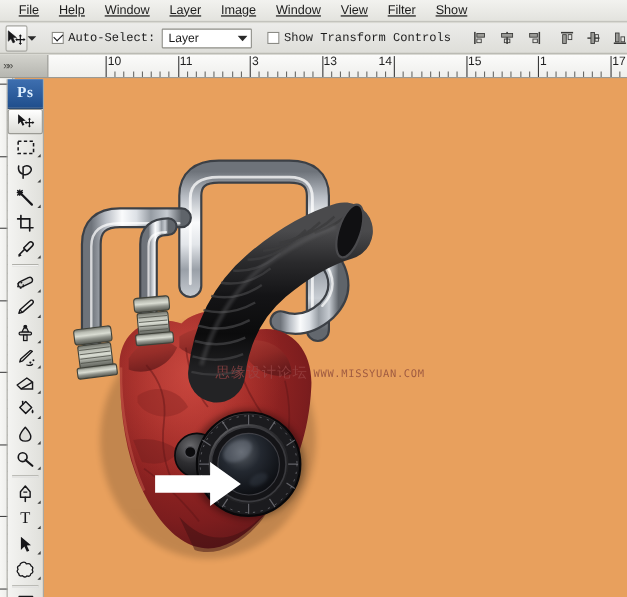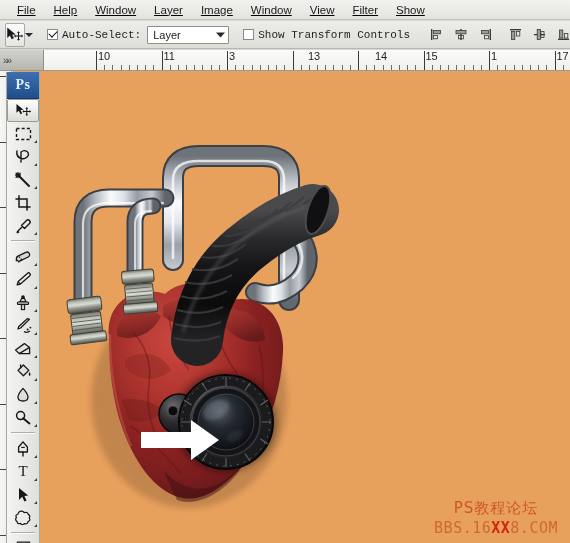--- a/index.html
+++ b/index.html
@@ -477,25 +477,25 @@
         <g stroke="#9a9aa0" stroke-width=".9" opacity=".55" fill="none">
           <circle cx="213" cy="352" r="44" stroke-dasharray="2 5"></circle>
         </g>
       </g>
 
       <g>
         <path d="M128 362 L178 362 L178 350 L206 370 L178 390 L178 378 L128 378 Z" fill="#ffffff"></path>
       </g>
     </svg>
 
-
-    <div class="wm-br">
-      <div class="l1">PS教程论坛</div>
-      <div class="l2"><span>BBS.16</span><b>XX</b><span>8.COM</span></div>
-    </div>
+    <div class="wm-mid">
+      <span class="wm-cn">思缘设计论坛</span>
+      <span class="wm-en">WWW.MISSYUAN.COM</span>
+    </div>
+
   </div>
 
   <div class="ruler-v" id="vruler">
       <div class="vtick major" style="top: 6px;"></div>
       <div class="vtick minor" style="top: 14px;"></div>
       <div class="vtick minor" style="top: 22px;"></div>
       <div class="vtick minor" style="top: 31px;"></div>
       <div class="vtick minor" style="top: 39px;"></div>
       <div class="vtick minor" style="top: 47px;"></div>
       <div class="vtick minor" style="top: 55px;"></div>
@@ -576,30 +576,30 @@
       <div class="rtick major" style="left: 227px;"></div>
       <div class="rlabel" style="left: 229px;">3</div>
       <div class="rtick minor" style="left: 235.188px;"></div>
       <div class="rtick minor" style="left: 243.375px;"></div>
       <div class="rtick minor" style="left: 251.562px;"></div>
       <div class="rtick minor" style="left: 259.75px;"></div>
       <div class="rtick minor" style="left: 267.938px;"></div>
       <div class="rtick minor" style="left: 276.125px;"></div>
       <div class="rtick minor" style="left: 284.312px;"></div>
       <div class="rtick major" style="left: 292.5px;"></div>
-      <div class="rlabel" style="left: 308px;">13</div>
+      <div class="rlabel" style="left: 294px;">13</div>
       <div class="rtick minor" style="left: 300.688px;"></div>
       <div class="rtick minor" style="left: 308.875px;"></div>
       <div class="rtick minor" style="left: 317.062px;"></div>
       <div class="rtick minor" style="left: 325.25px;"></div>
       <div class="rtick minor" style="left: 333.438px;"></div>
       <div class="rtick minor" style="left: 341.625px;"></div>
       <div class="rtick minor" style="left: 349.812px;"></div>
       <div class="rtick major" style="left: 358px;"></div>
-      <div class="rlabel" style="left: 375px;">14</div>
+      <div class="rlabel" style="left: 344px;">14</div>
       <div class="rtick minor" style="left: 366.188px;"></div>
       <div class="rtick minor" style="left: 374.375px;"></div>
       <div class="rtick minor" style="left: 382.562px;"></div>
       <div class="rtick minor" style="left: 390.75px;"></div>
       <div class="rtick minor" style="left: 398.938px;"></div>
       <div class="rtick minor" style="left: 407.125px;"></div>
       <div class="rtick minor" style="left: 415.312px;"></div>
       <div class="rtick major" style="left: 423.5px;"></div>
       <div class="rlabel" style="left: 425.5px;">15</div>
       <div class="rtick minor" style="left: 431.688px;"></div>

